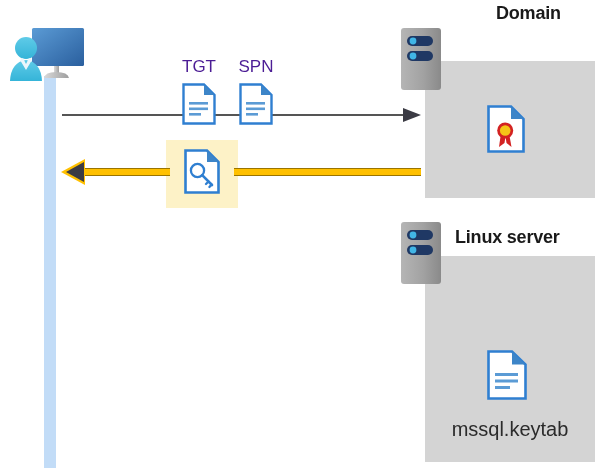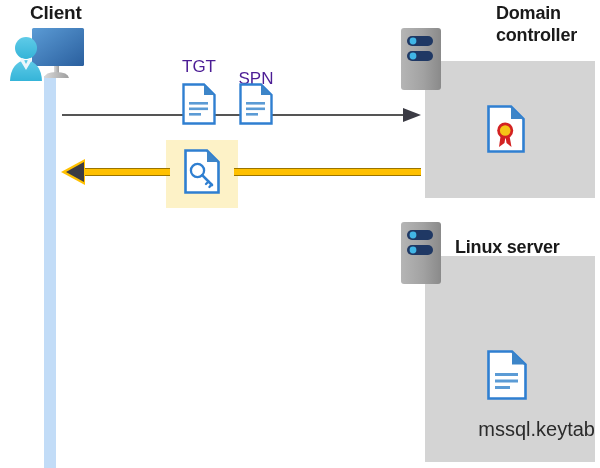--- a/index.html
+++ b/index.html
@@ -32,21 +32,20 @@
     font-size: 18px;
     line-height: 22px;
     width: 140px;
     margin-left: 41px;
   }
   #linux-title {
     left: 455px; top: 226px;
     font-size: 18px;
     line-height: 22px;
     width: 140px;
-    margin-top: 10px;
   }
 
   
   #lifeline {
     left: 44px; top: 76px;
     width: 12px; height: 392px;
     background: #c2dcf7;
   }
 
   
@@ -94,49 +93,48 @@
   }
 
   
   .doc-label {
     font-size: 17px;
     color: #4c1d95;
     text-align: center;
     width: 46px;
   }
   #tgt-label { left: 176px; top: 57px; }
-  #spn-label { left: 233px; top: 57px; margin-top: 12px; }
+  #spn-label { left: 233px; top: 57px; }
 
   
   #tgt-doc { left: 182px; top: 83px; width: 34px; height: 42px; }
   #spn-doc { left: 239px; top: 83px; width: 34px; height: 42px; }
   #key-doc { left: 184px; top: 149px; width: 36px; height: 45px; }
 
   
   #cert-doc { left: 487px; top: 105px; width: 38px; height: 48px; }
 
   
   #sql-icon  { left: 485px; top: 280px; width: 44px; height: 52px; }
   #keytab-doc{ left: 487px; top: 350px; width: 40px; height: 50px; }
   #keytab-label {
     left: 425px; top: 418px;
     width: 170px;
-    text-align: right;
+    text-align: center;
     font-size: 20px;
     color: #2b2b2b;
   }
 </style>
 </head>
 <body>
 
 <div id="canvas">
 
   <div class="abs" id="lifeline"></div>
 
-  <div class="abs title" id="client-title">Client</div>
 
   <div class="abs" id="client-icon">
     <svg width="86" height="60" viewBox="0 0 86 60">
       <defs>
         <linearGradient id="monGrad" x1="0" y1="0" x2="1" y2="1">
           <stop offset="0%" stop-color="#5b9bd5"></stop>
           <stop offset="100%" stop-color="#2a5f9e"></stop>
         </linearGradient>
         <linearGradient id="perGrad" x1="0" y1="0" x2="0" y2="1">
           <stop offset="0%" stop-color="#5fcbe8"></stop>
@@ -225,21 +223,20 @@
       </defs>
       <rect x="0" y="0" width="40" height="62" rx="3" fill="url(#srvGrad1)"></rect>
       <rect x="6" y="8" width="26" height="10" rx="5" fill="#1f3864"></rect>
       <circle cx="12" cy="13" r="3.4" fill="#41b6e6"></circle>
       <rect x="6" y="23" width="26" height="10" rx="5" fill="#1f3864"></rect>
       <circle cx="12" cy="28" r="3.4" fill="#41b6e6"></circle>
     </svg>
   </div>
   <div class="abs title" id="dc-title">
     <span>Domain</span><br>
-    <span>controller</span>
   </div>
   <div class="abs" id="cert-doc">
     <svg width="38" height="48" viewBox="0 0 38 48">
       <path d="M1.5 1.5 H24 L36.5 14 V46.5 H1.5 Z" fill="#ffffff" stroke="#2f7fd1" stroke-width="2.6"></path>
       <path d="M24 1.5 L36.5 14 H24 Z" fill="#3d85c8"></path>
 
       <path d="M14 28 L12 42 L17.5 38 L19 28 Z" fill="#d32222"></path>
       <path d="M22 28 L24.5 42 L19.5 38 L18 28 Z" fill="#d32222"></path>
 
       <circle cx="18.2" cy="25.5" r="8" fill="#d32222"></circle>

